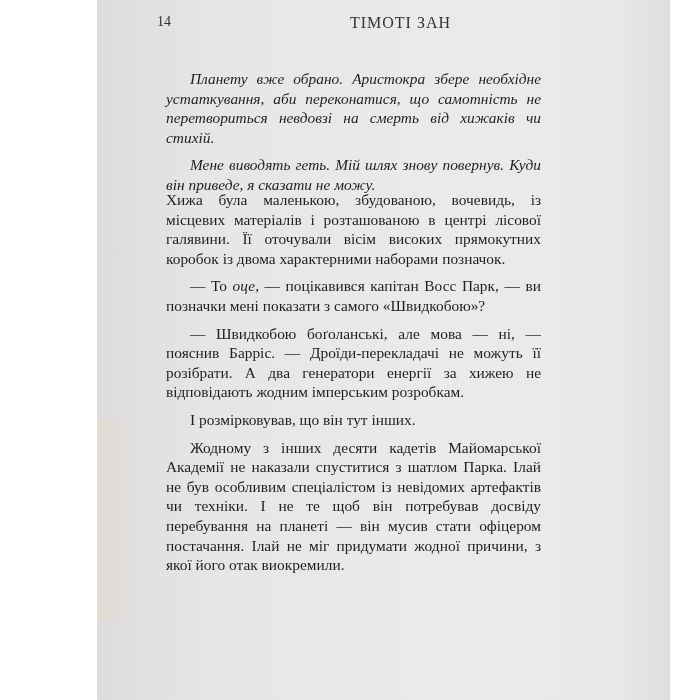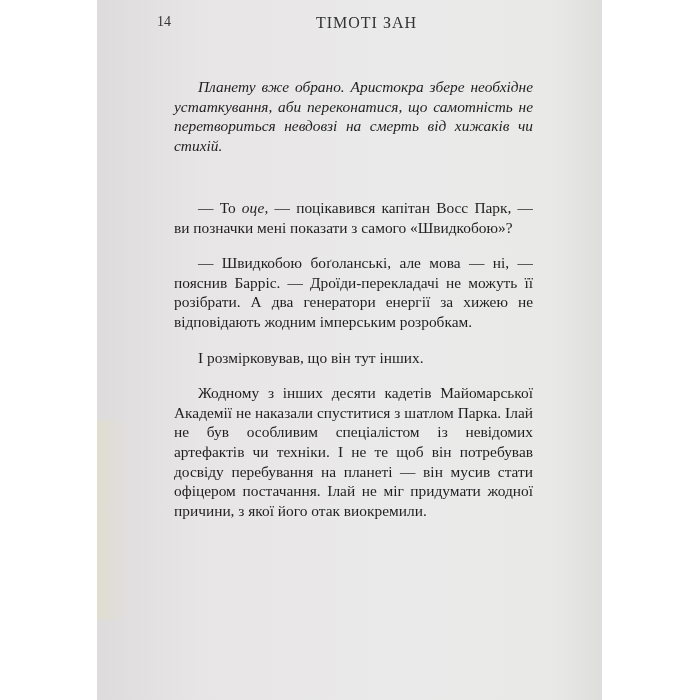--- a/index.html
+++ b/index.html
@@ -4,59 +4,61 @@
 <style>
   html, body { margin: 0; padding: 0; }
   body {
     width: 700px; height: 700px; overflow: hidden;
     background: #ffffff;
     position: relative;
     font-family: "DejaVu Serif", "Liberation Serif", serif;
   }
   .page {
     position: absolute;
-    left: 97px; top: 0; width: 505px; height: 700px;
+    left: 97px; top: 0; width: 573px; height: 700px;
     background: linear-gradient(90deg, #dedbdc 0%, #e7e5e6 20%, #ebeaea 60%, #e9e9e8 90%, #dededd 100%);
   }
   .page::after {
     content: ""; position: absolute; left: 0; top: 420px; width: 30px; height: 200px;
     background: linear-gradient(90deg, rgba(225,222,200,0.55), rgba(225,222,200,0));
   }
   .running-head {
     position: absolute; top: 14px; left: 0; width: 100%; height: 20px;
     font-family: "Liberation Serif", serif; font-size: 14px; color: #333;
   }
   .page-number { position: absolute; left: 60px; top: 0; }
   .book-author { position: absolute; left: 12px; width: 100%; text-align: center; top: 0; letter-spacing: 1px; font-size: 16px; margin-left: 5px; }
   .text-block {
     position: absolute; left: 61px; width: 391px;
     font-family: "Liberation Serif", serif;
     font-size: 15.4px; line-height: 19.6px; color: #1f1f1f;
     text-align: justify;
   }
   .epigraph { top: 61px; font-style: italic; }
   .body-text { top: 182px; }
-  .text-block p { margin: 16px; text-indent: 0; font-family: Liberation Serif, serif; }
+  .text-block p { margin: 8px; text-indent: 0; font-family: Liberation Serif, serif; }
   .text-block p.ind { text-indent: 24px; }
   .text-block p.first { text-indent: 0; }
   em { font-style: italic; }
 </style>
 </head>
 <body>
 
 <div class="page">
   <div class="running-head">
     <span class="page-number">14</span>
     <span class="book-author">ТІМОТІ ЗАН</span>
   </div>
 
   <div class="text-block epigraph">
     <p class="ind">Планету вже обрано. Аристокра збере необхідне устаткування, аби переконатися, що самотність не перетвориться невдовзі на смерть від хижаків чи стихій.</p>
+    <p class="ind">Мене виводять геть. Мій шлях знову повернув. Куди він приведе, я сказати не можу.</p>
   </div>
 
   <div class="text-block body-text">
+    <p class="first">Хижа була маленькою, збудованою, вочевидь, із місцевих матеріалів і розташованою в центрі лісової галявини. Її оточували вісім високих прямокутних коробок із двома характерними наборами позначок.</p>
     <p class="ind"><span>— То </span><em>оце,</em><span> — поцікавився капітан Восс Парк, — ви позначки мені показати з самого «Швидкобою»?</span></p>
     <p class="ind">— Швидкобою боґоланські, але мова — ні, — пояснив Барріс. — Дроїди-перекладачі не можуть її розібрати. А два генератори енергії за хижею не відповідають жодним імперським розробкам.</p>
     <p class="ind">І розмірковував, що він тут інших.</p>
     <p class="ind">Жодному з інших десяти кадетів Майомарської Академії не наказали спуститися з шатлом Парка. Ілай не був особливим спеціалістом із невідомих артефактів чи техніки. І не те щоб він потребував досвіду перебування на планеті — він мусив стати офіцером постачання. Ілай не міг придумати жодної причини, з якої його отак виокремили.</p>
 
   </div>
 </div>
 
 </body></html>

